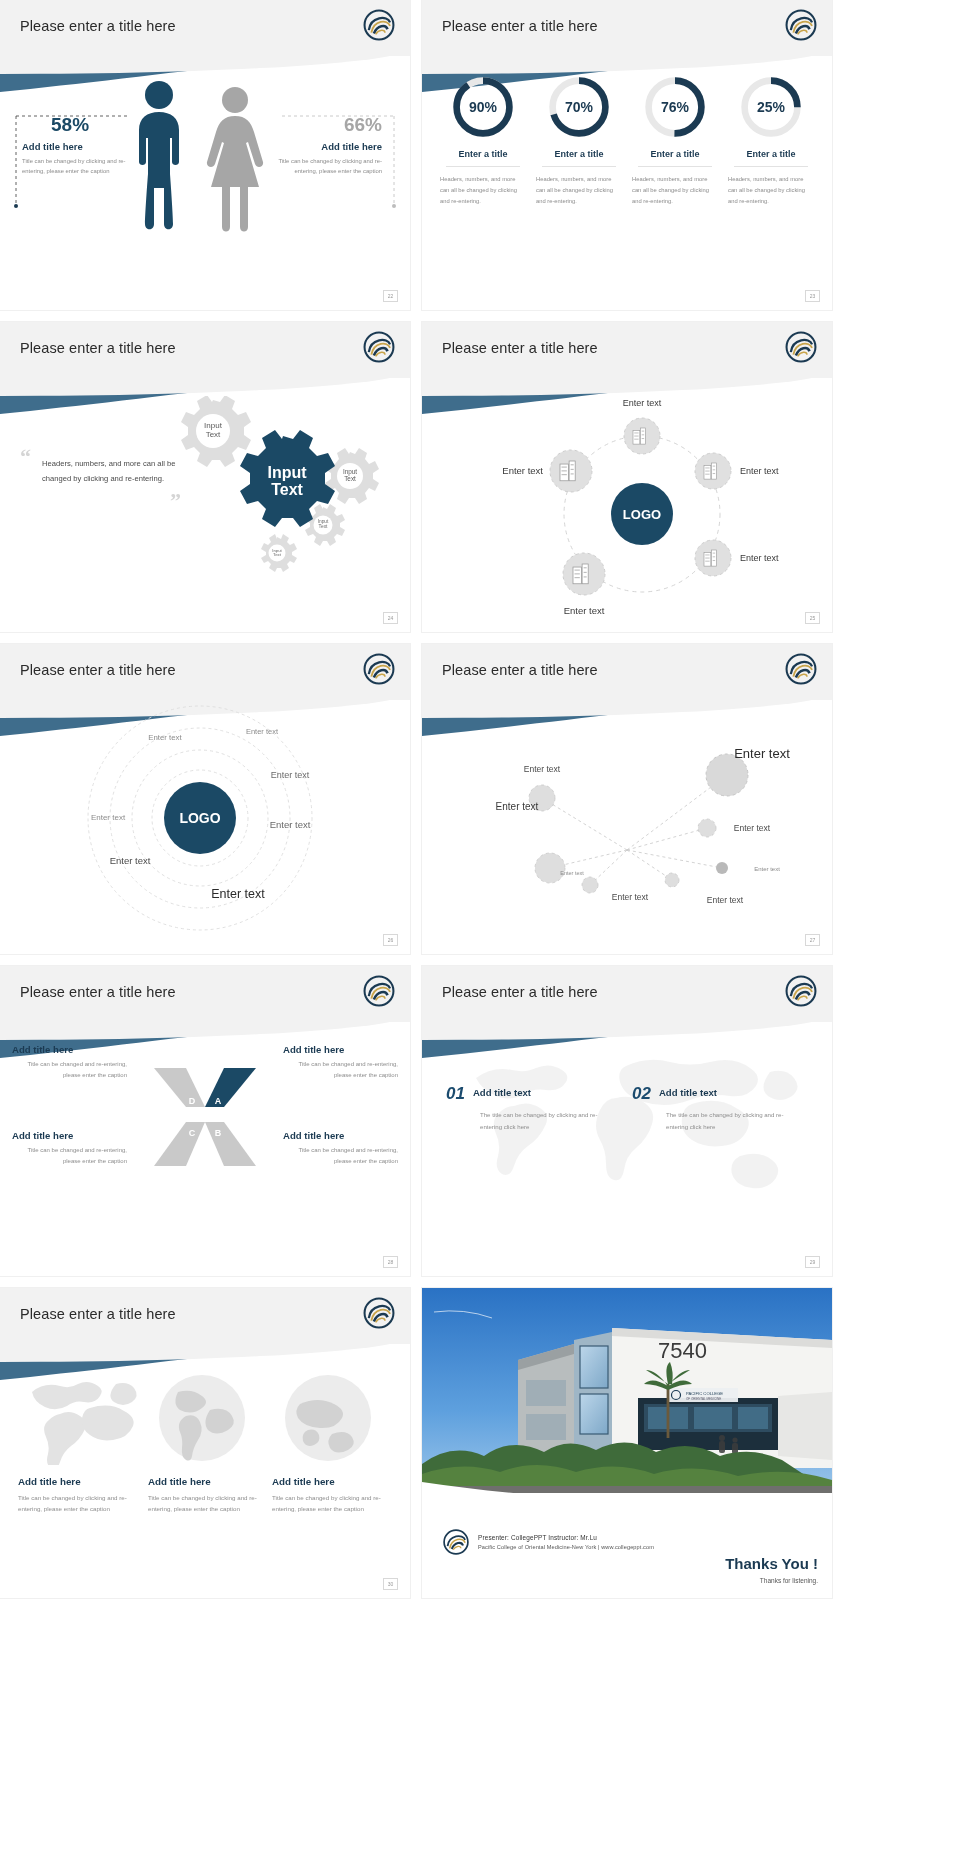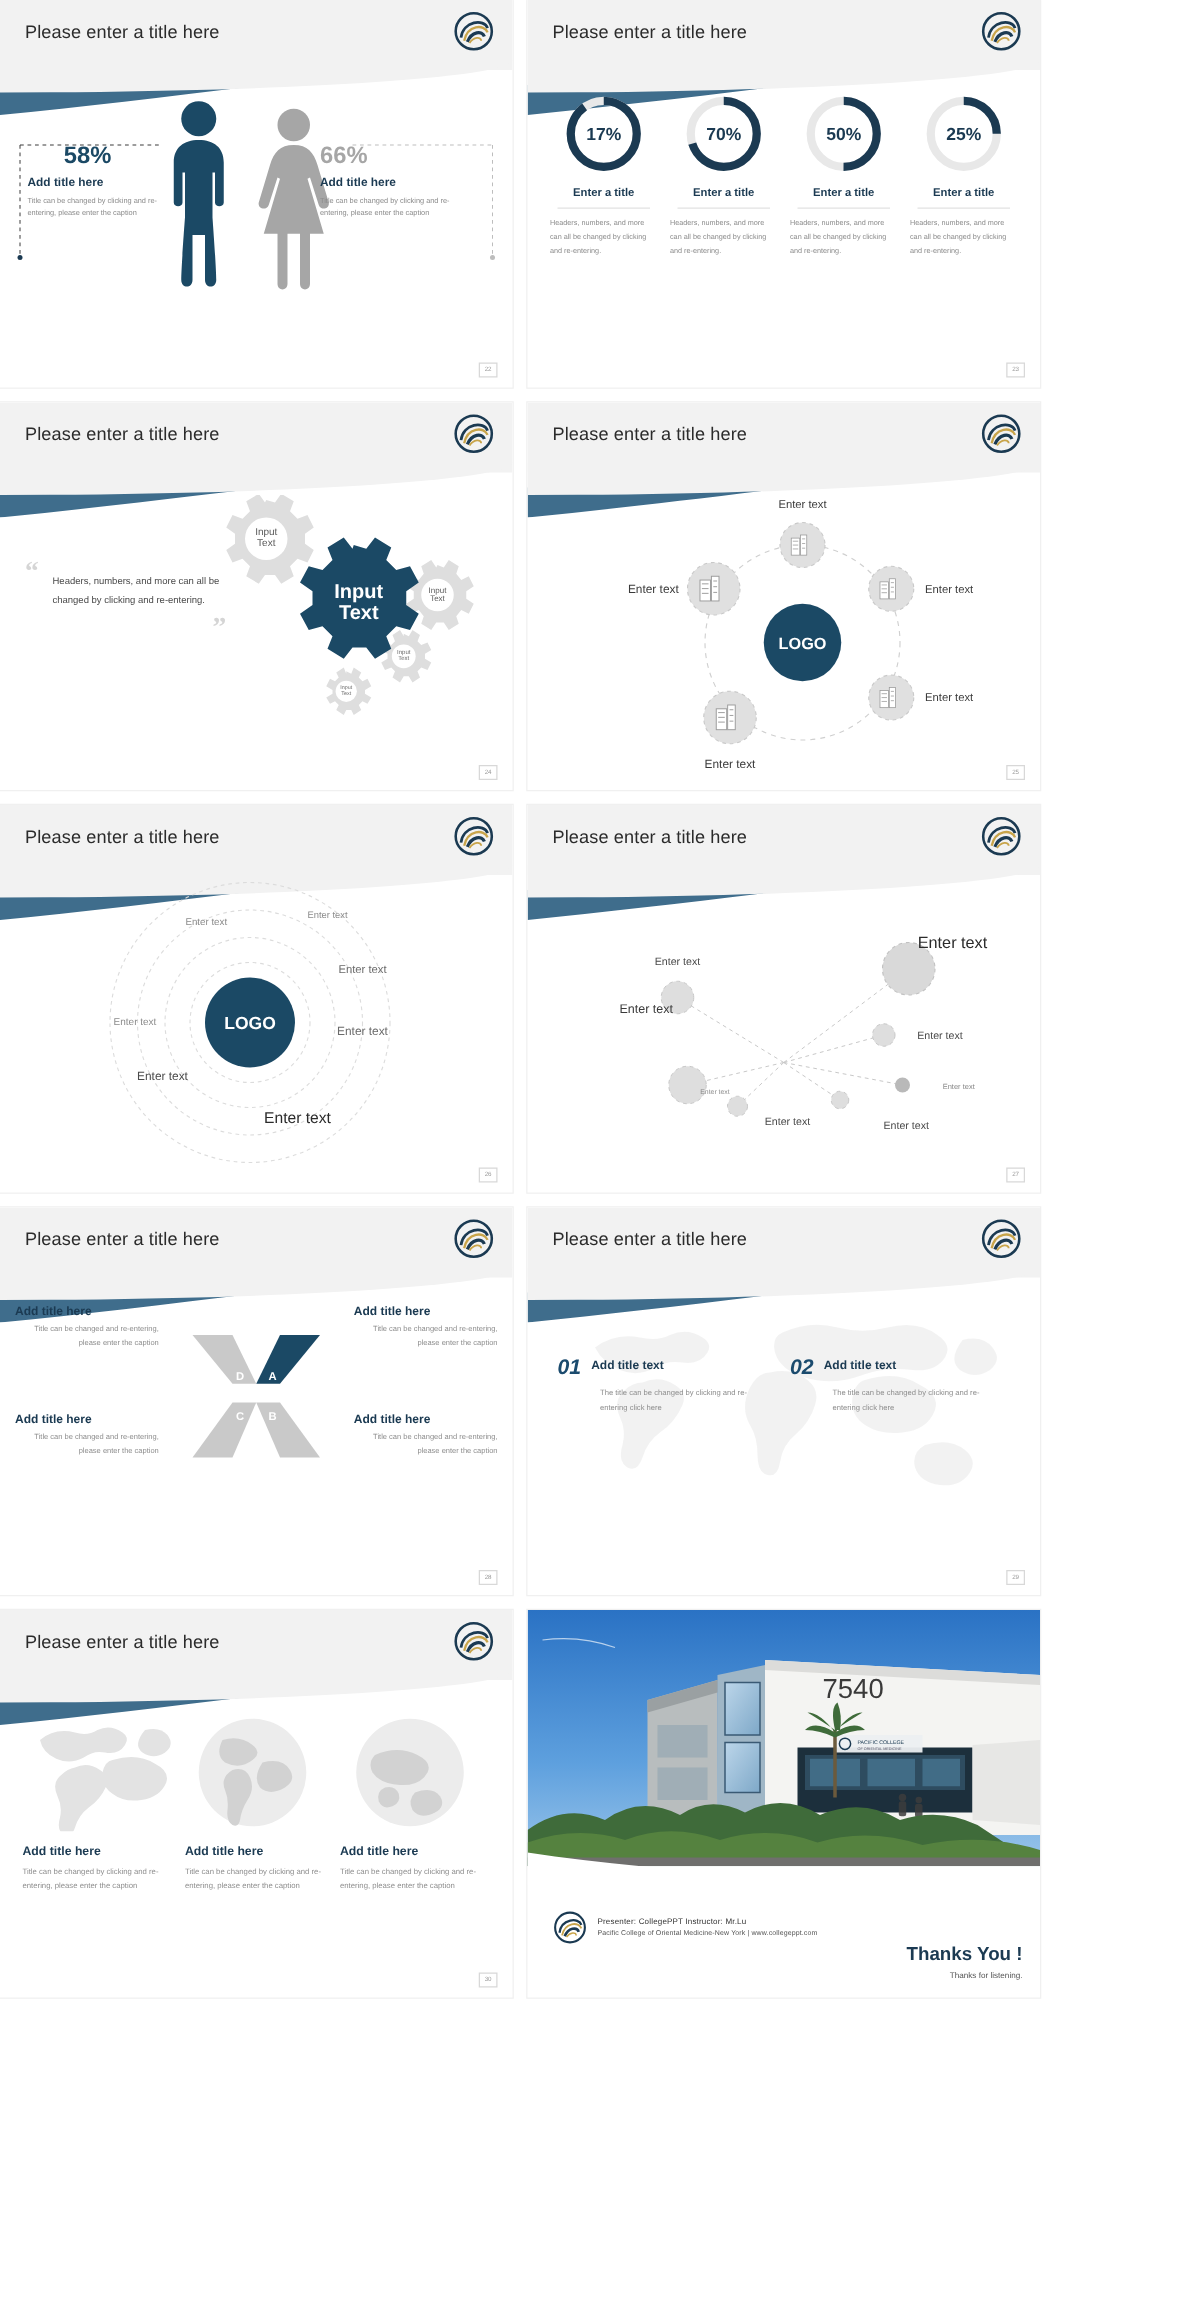--- a/index.html
+++ b/index.html
@@ -144,21 +144,21 @@
         <circle cx="30" cy="14" r="13" fill="#a6a6a6"></circle>
         <path d="M30 30 c-11 0 -16 6 -19 16 l-9 30 c-1 5 6 7 8 2 l7 -22 l2 1 l-13 44 l11 0 l0 40 c0 6 8 6 8 0 l0 -40 l10 0 l0 40 c0 6 8 6 8 0 l0 -40 l11 0 l-13 -44 l2 -1 l7 22 c2 5 9 3 8 -2 l-9 -30 c-3 -10 -8 -16 -19 -16 z" fill="#a6a6a6"></path>
       </svg>
 
       <div style="position:absolute;left:22px;top:58px;width:106px;">
         <div class="pct navy">58%</div>
         <div class="addtitle">Add title here</div>
         <div class="caption">Title can be changed by clicking and re-entering, please enter the caption</div>
       </div>
 
-      <div style="position:absolute;left:256px;top:58px;width:110px;">
+      <div style="position:absolute;left:272px;top:58px;width:110px;text-align:right;">
         <div class="pct grey">66%</div>
         <div class="addtitle">Add title here</div>
         <div class="caption">Title can be changed by clicking and re-entering, please enter the caption</div>
       </div>
     </div>
     <div class="pagenum">22</div>
   </div>
 
   <div class="slide">
     <svg class="swoosh" viewBox="0 0 410 46" preserveAspectRatio="none">
@@ -176,21 +176,21 @@
 
     <div class="body">
       <div class="donut-row">
 
         <div class="donut-col">
           <div class="donut-wrap">
             <svg viewBox="0 0 40 40" width="66" height="66">
               <circle cx="20" cy="20" r="16" fill="none" stroke="#e8e8e8" stroke-width="4"></circle>
               <circle cx="20" cy="20" r="16" fill="none" stroke="#1b3a52" stroke-width="4" stroke-dasharray="90.5 100.5" transform="rotate(-90 20 20)" stroke-linecap="butt"></circle>
             </svg>
-            <div class="donut-val">17%</div>
+            <div class="donut-val">90%</div>
           </div>
           <div class="donut-title">Enter a title</div>
           <div class="donut-rule"></div>
           <div class="donut-txt">Headers, numbers, and more can all be changed by clicking and re-entering.</div>
         </div>
 
         <div class="donut-col">
           <div class="donut-wrap">
             <svg viewBox="0 0 40 40" width="66" height="66">
               <circle cx="20" cy="20" r="16" fill="none" stroke="#e8e8e8" stroke-width="4"></circle>
@@ -202,21 +202,21 @@
           <div class="donut-rule"></div>
           <div class="donut-txt">Headers, numbers, and more can all be changed by clicking and re-entering.</div>
         </div>
 
         <div class="donut-col">
           <div class="donut-wrap">
             <svg viewBox="0 0 40 40" width="66" height="66">
               <circle cx="20" cy="20" r="16" fill="none" stroke="#e8e8e8" stroke-width="4"></circle>
               <circle cx="20" cy="20" r="16" fill="none" stroke="#1b3a52" stroke-width="4" stroke-dasharray="50.3 100.5" transform="rotate(-90 20 20)" stroke-linecap="butt"></circle>
             </svg>
-            <div class="donut-val">50%</div>
+            <div class="donut-val">76%</div>
           </div>
           <div class="donut-title">Enter a title</div>
           <div class="donut-rule"></div>
           <div class="donut-txt">Headers, numbers, and more can all be changed by clicking and re-entering.</div>
         </div>
 
         <div class="donut-col">
           <div class="donut-wrap">
             <svg viewBox="0 0 40 40" width="66" height="66">
               <circle cx="20" cy="20" r="16" fill="none" stroke="#e8e8e8" stroke-width="4"></circle>

